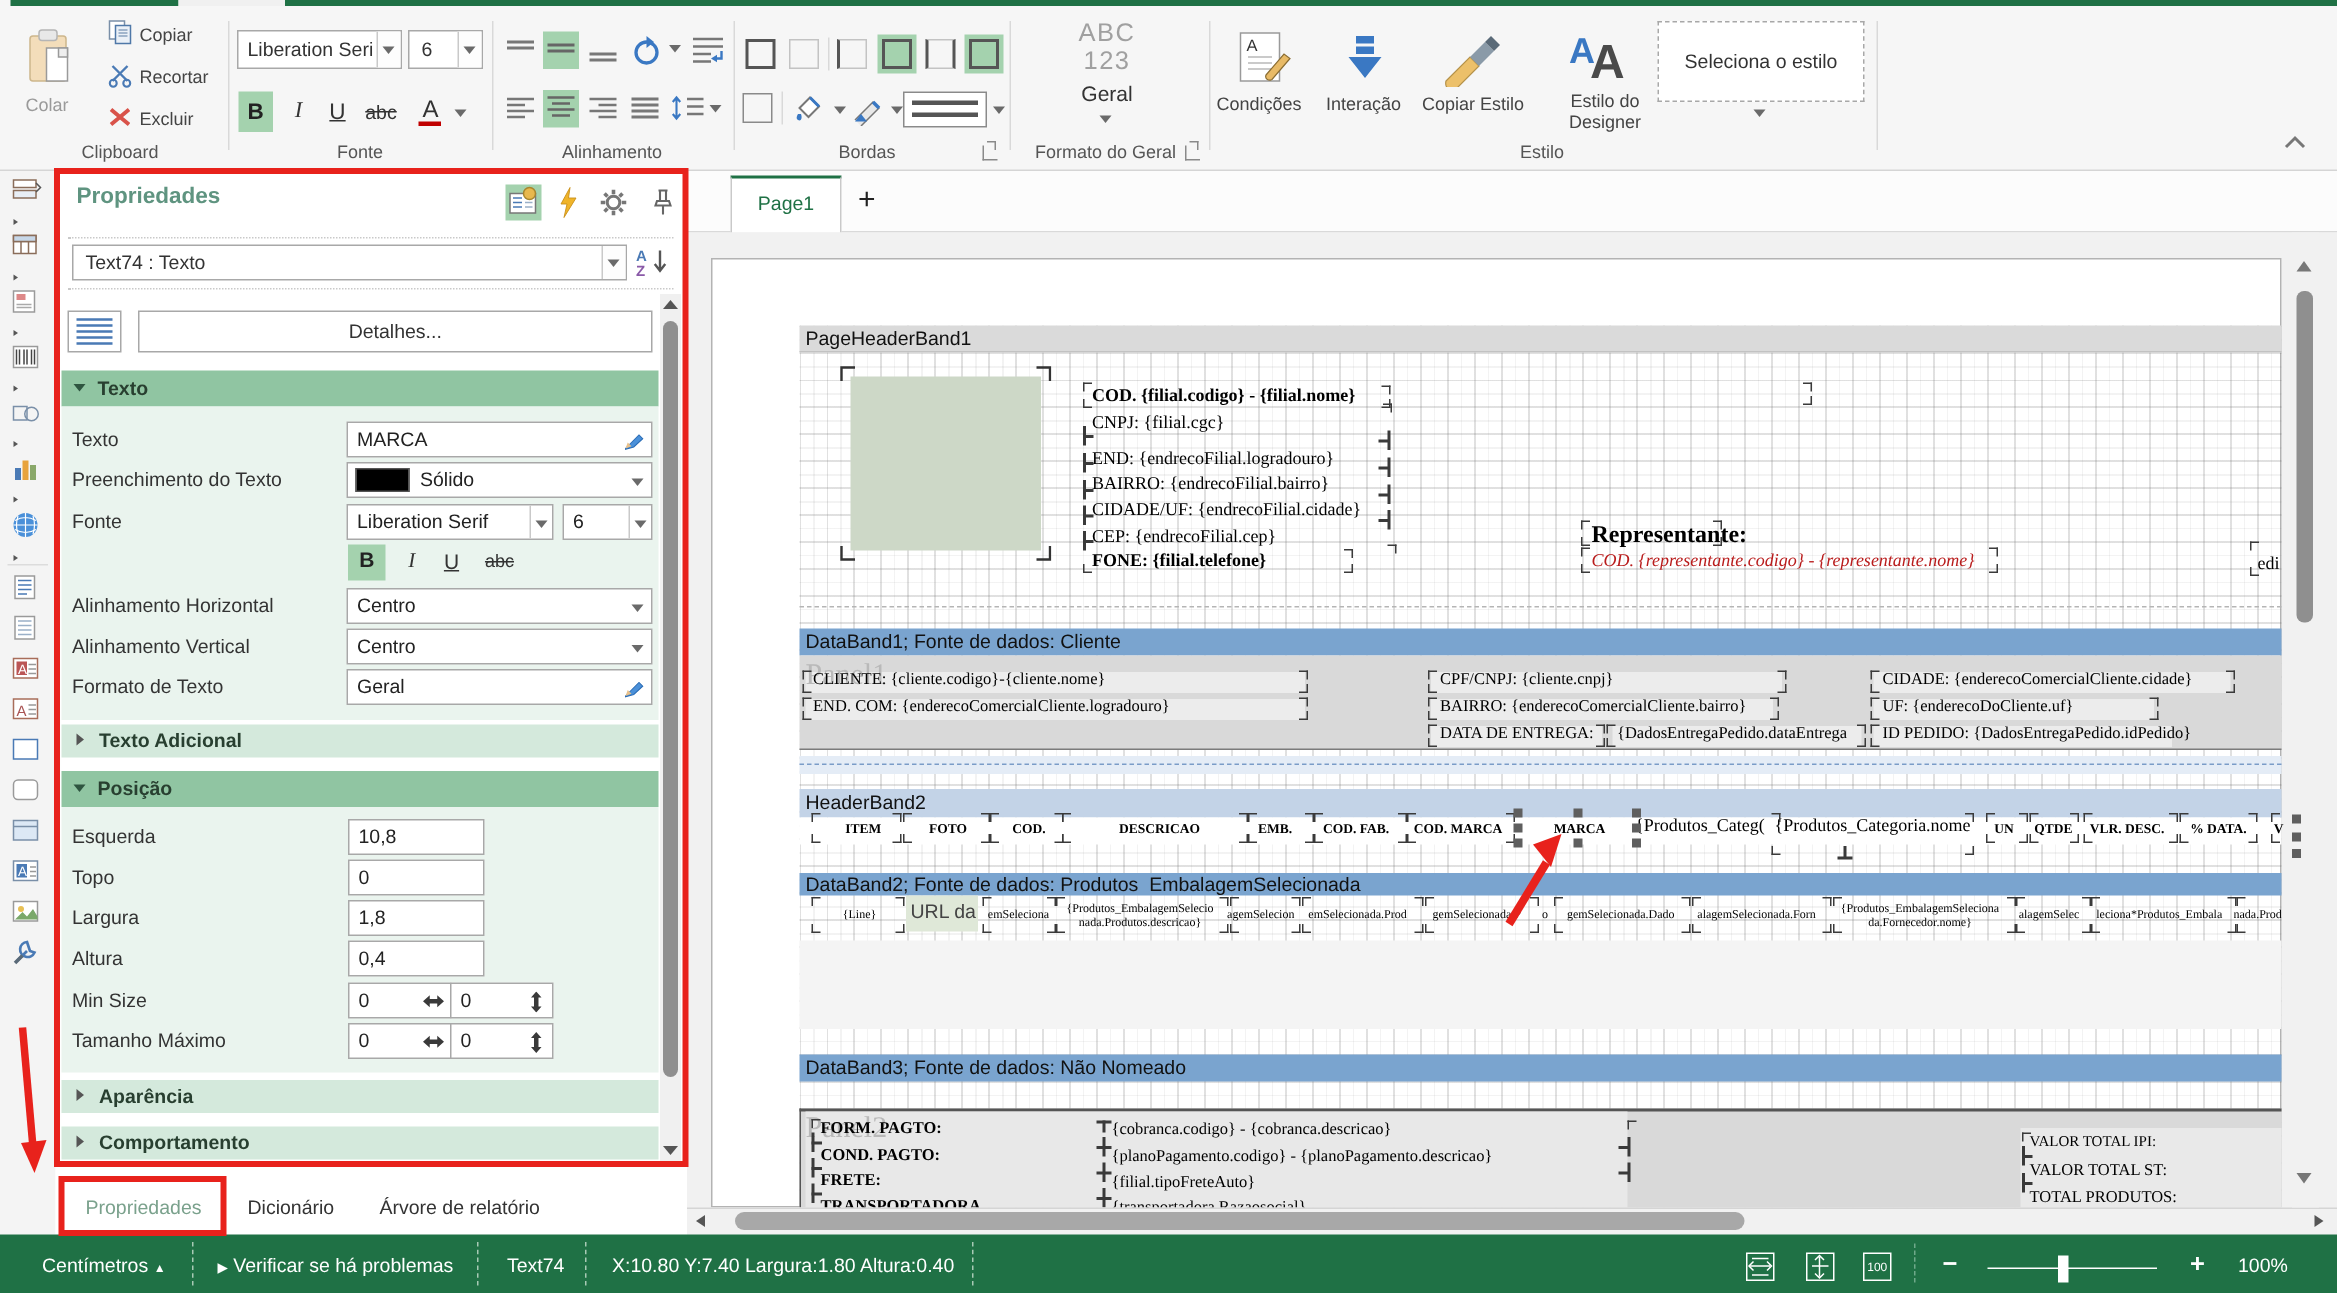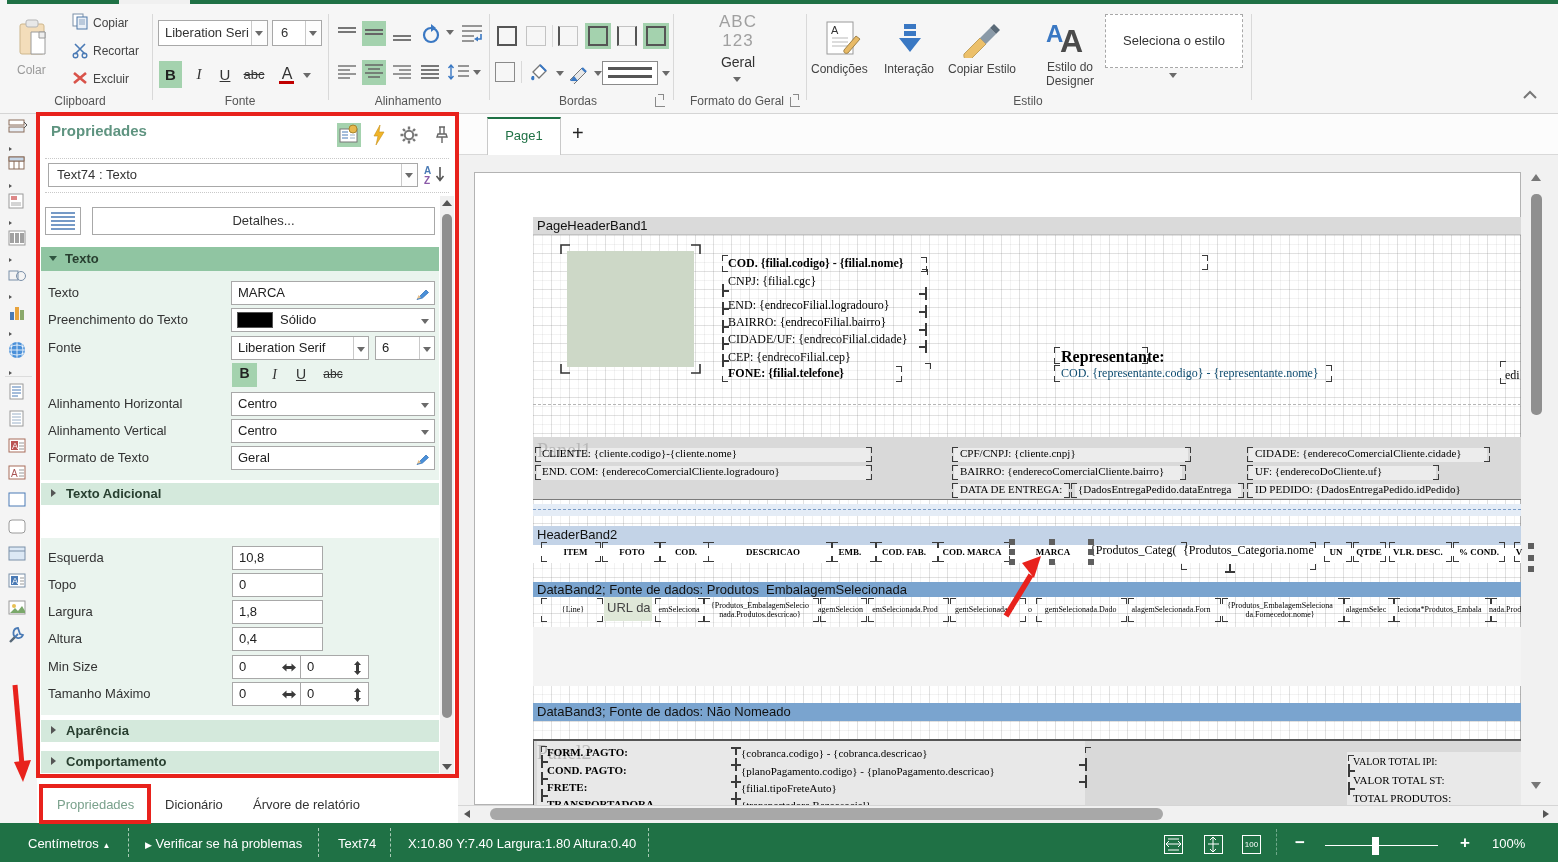--- a/index.html
+++ b/index.html
@@ -381,20 +381,21 @@
     <div class="prow-label" style="top:309px;">Alinhamento Vertical</div>
     <div class="pfield" style="left:194px;top:305px;width:204px;height:24px;">Centro<span class="darr" style="right:5px;top:10px;"></span></div>
     <div class="prow-label" style="top:336px;">Formato de Texto</div>
     <div class="pfield" style="left:194px;top:332px;width:204px;height:24px;">Geral<svg style="position:absolute;right:3px;top:3px;" width="17" height="17">
           <path d="M3 14 L12 5 l2.5 2.5 L8.5 13 l-5.5 1.5 z" fill="#4a90d9" stroke="#2a6cb5" stroke-width=".7"></path>
           <path d="M3 14 l1.5 -4 2.5 2.5 z" fill="#e8c08a"></path>
         </svg></div>
 
     <div class="sect-closed" style="top:369px;"><span style="display:inline-block;margin:0 10px 1px 10px;width:0;height:0;border-top:4px solid transparent;border-bottom:4px solid transparent;border-left:5px solid #555;"></span>Texto Adicional</div>
 
+    <div class="sect-open" style="top:400px;"><span style="display:inline-block;margin:0 8px 2px 8px;width:0;height:0;border-left:4px solid transparent;border-right:4px solid transparent;border-top:5px solid #2e5540;"></span>Posição</div>
     <div class="lightrows" style="top:424px;height:177px;"></div>
     <div class="prow-label" style="top:436px;">Esquerda</div>
     <div class="pfield" style="left:195px;top:432px;width:91px;height:24px;">10,8</div>
     <div class="prow-label" style="top:463px;">Topo</div>
     <div class="pfield" style="left:195px;top:459px;width:91px;height:24px;">0</div>
     <div class="prow-label" style="top:490px;">Largura</div>
     <div class="pfield" style="left:195px;top:486px;width:91px;height:24px;">1,8</div>
     <div class="prow-label" style="top:517px;">Altura</div>
     <div class="pfield" style="left:195px;top:513px;width:91px;height:24px;">0,4</div>
     <div class="prow-label" style="top:545px;">Min Size</div>
@@ -475,35 +476,36 @@
       <div class="abs" style="left:467px;top:191px;width:1.5px;height:13px;background:#3a3a3a;"></div>
     <div class="abs" style="left:461px;top:215px;width:7px;height:1.5px;background:#3a3a3a;"></div>
       <div class="abs" style="left:467px;top:209px;width:1.5px;height:13px;background:#3a3a3a;"></div>
     <div class="abs" style="left:461px;top:232px;width:7px;height:1.5px;background:#3a3a3a;"></div>
       <div class="abs" style="left:467px;top:226px;width:1.5px;height:13px;background:#3a3a3a;"></div>
     <div class="mk tr" style="left:467px;top:249px;"></div>
     <div class="mk tr" style="left:438px;top:252px;"></div>
       <div class="mk br" style="left:438px;top:262px;"></div>
 
     <div class="abs serif" style="left:603px;top:234px;font-size:16px;font-weight:bold;color:#000;">Representante:</div>
-    <div class="abs serif" style="left:603px;top:252px;font-size:12px;color:#0c4a6e;">COD. {representante.codigo} - {representante.nome}</div>
+    <div class="abs serif" style="left:603px;top:252px;font-size:12px;color:#b91c1c;font-style:italic;">COD. {representante.codigo} - {representante.nome}</div>
     <div class="mk tl" style="left:596px;top:233px;"></div>
       <div class="mk tr" style="left:684px;top:233px;"></div>
     <div class="mk bl" style="left:596px;top:244px;"></div>
       <div class="mk br" style="left:684px;top:244px;"></div>
     <div class="mk tl" style="left:596px;top:251px;"></div>
       <div class="mk bl" style="left:596px;top:262px;"></div>
     <div class="mk tr" style="left:868px;top:251px;"></div>
       <div class="mk br" style="left:868px;top:262px;"></div>
     <div class="abs serif" style="left:1047px;top:254px;font-size:12px;color:#000;">edi</div>
     <div class="mk tl" style="left:1042px;top:247px;"></div>
       <div class="mk bl" style="left:1042px;top:264px;"></div>
 
     <div class="abs" style="left:75px;top:290px;width:988px;height:0;border-top:1px dashed #b5b5b5;"></div>
 
+    <div class="bandbar" style="left:75px;top:305px;width:988px;height:18px;background:#7aa4cf;">DataBand1; Fonte de dados: Cliente</div>
     <div class="abs" style="left:75px;top:323px;width:988px;height:63px;background:#d9d9d9;border-bottom:1px solid #7b7b7b;"></div>
     <div class="abs" style="left:79px;top:334px;width:333px;height:14px;background:#ececec;"></div>
     <div class="abs" style="left:79px;top:352px;width:333px;height:14px;background:#ececec;"></div>
     <div class="abs" style="left:496px;top:334px;width:234px;height:14px;background:#ececec;"></div>
     <div class="abs" style="left:496px;top:352px;width:228px;height:14px;background:#ececec;"></div>
     <div class="abs" style="left:496px;top:370px;width:114px;height:14px;background:#ececec;"></div>
     <div class="abs" style="left:617px;top:370px;width:166px;height:14px;background:#ececec;"></div>
     <div class="abs" style="left:791px;top:334px;width:238px;height:14px;background:#ececec;"></div>
     <div class="abs" style="left:791px;top:352px;width:187px;height:14px;background:#ececec;"></div>
     <div class="abs" style="left:791px;top:370px;width:199px;height:14px;background:#ececec;"></div>
@@ -563,21 +565,21 @@
     <div class="abs serif hcell" style="left:262px;top:433px;width:106px;">DESCRICAO</div>
     <div class="abs serif hcell" style="left:371px;top:433px;width:42px;">EMB.</div>
     <div class="abs serif hcell" style="left:415px;top:433px;width:62px;">COD. FAB.</div>
     <div class="abs serif hcell" style="left:483px;top:433px;width:62px;">COD. MARCA</div>
     <div class="abs serif hcell" style="left:556px;top:433px;width:78px;">MARCA</div>
     <div class="abs serif" style="left:632px;top:429px;font-size:12px;color:#000;white-space:nowrap;overflow:hidden;width:91px;">{Produtos_Categ(</div>
     <div class="abs serif" style="left:725px;top:429px;font-size:12px;color:#000;white-space:nowrap;">{Produtos_Categoria.nome</div>
     <div class="abs serif hcell" style="left:860px;top:433px;width:36px;">UN</div>
     <div class="abs serif hcell" style="left:892px;top:433px;width:38px;">QTDE</div>
     <div class="abs serif hcell" style="left:930px;top:433px;width:60px;">VLR. DESC.</div>
-    <div class="abs serif hcell" style="left:1000px;top:433px;width:42px;">% COND.</div>
+    <div class="abs serif hcell" style="left:1000px;top:433px;width:42px;">% DATA.</div>
     <div class="abs serif hcell" style="left:1054px;top:433px;width:14px;">V</div>
     <div class="mk tl" style="left:83px;top:428px;"></div>
       <div class="mk bl" style="left:83px;top:442px;"></div>
     <div class="mk tr" style="left:137px;top:428px;"></div>
       <div class="mk br" style="left:137px;top:442px;"></div>
     <div class="mk tl" style="left:144px;top:428px;"></div>
       <div class="mk bl" style="left:144px;top:442px;"></div>
     <div class="mk tr" style="left:196px;top:428px;"></div>
       <div class="mk br" style="left:196px;top:442px;"></div>
     <div class="mk tl" style="left:202px;top:428px;"></div>

